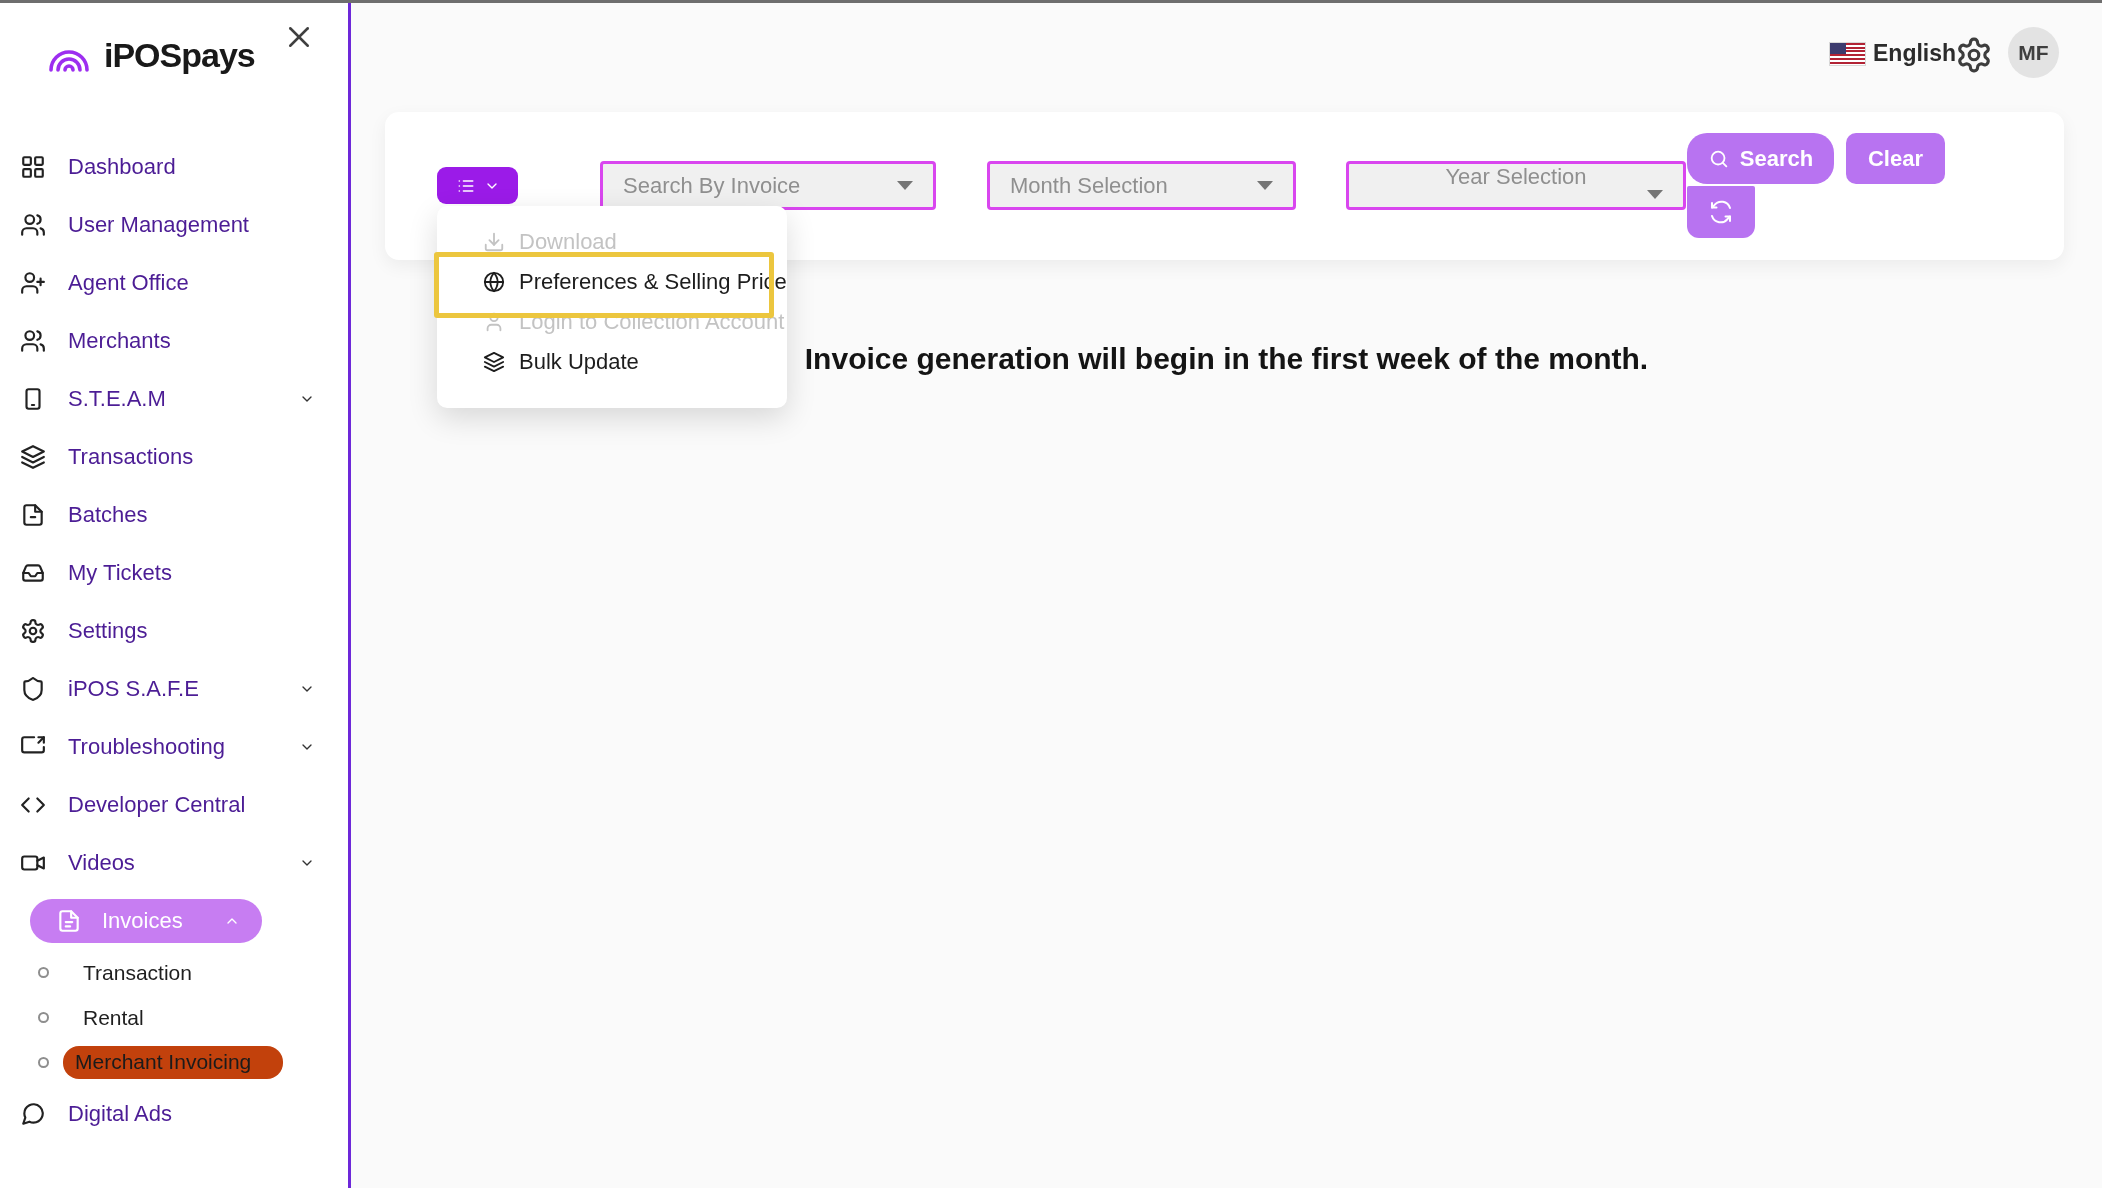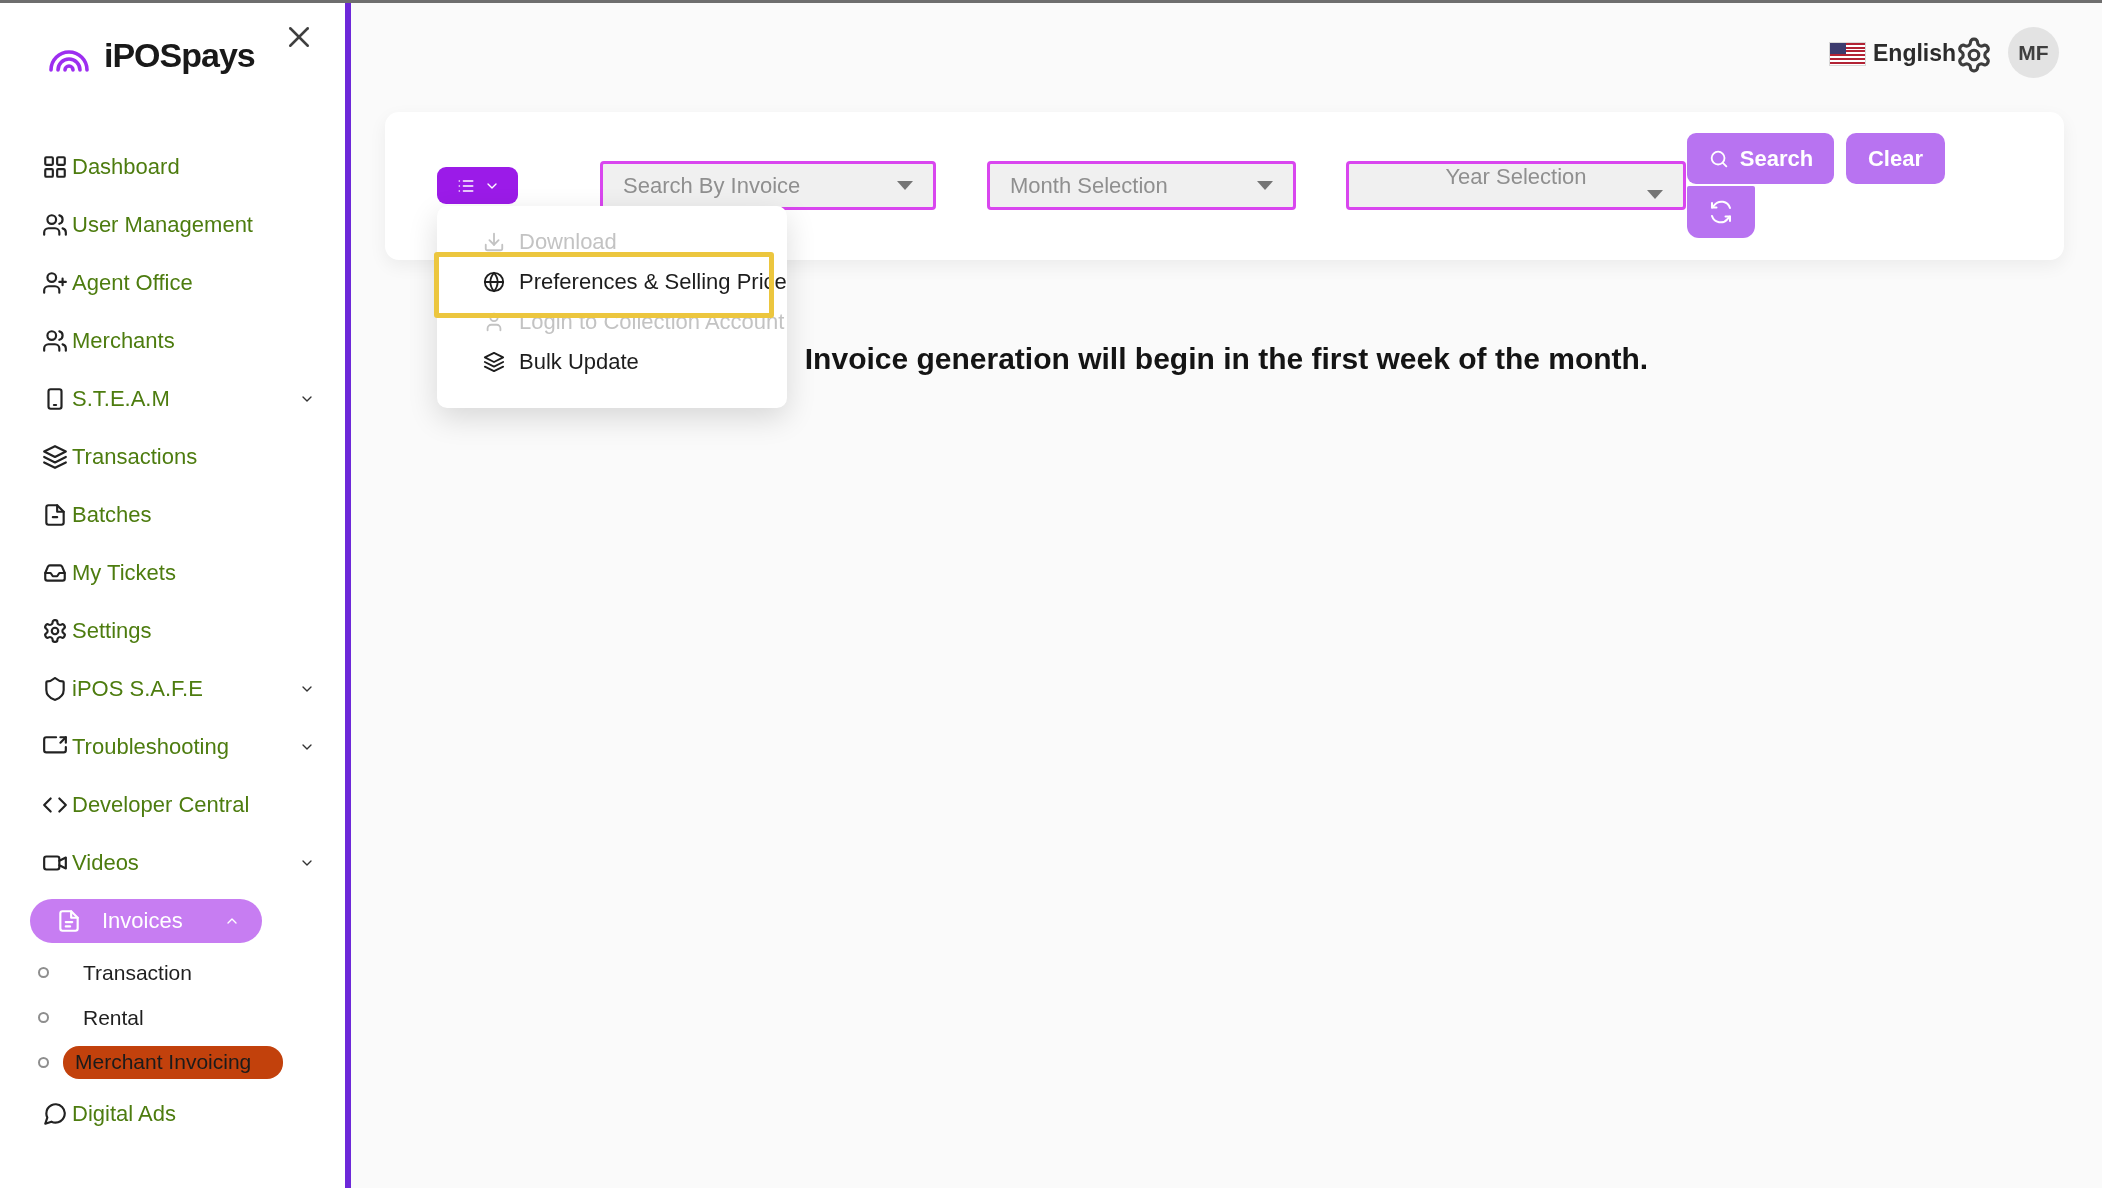--- a/index.html
+++ b/index.html
@@ -13,30 +13,30 @@
   }
   svg { display:block; }
   .ic { fill:none; stroke:currentColor; stroke-width:2; stroke-linecap:round; stroke-linejoin:round; }
 
   
   .topline { position:absolute; top:0; left:0; width:2102px; height:3px; background:#6e6e6e; z-index:60; }
 
   
   .sidebar {
     position:absolute; top:0; left:0; width:351px; height:1188px;
-    background:#ffffff; border-right:6px solid #6d28d9; z-index:10;
+    background:#ffffff; border-right:3px solid #6d28d9; z-index:10;
   }
   .logo-row { position:absolute; top:36px; left:44px; display:flex; align-items:center; gap:10px; }
   .logo-text { font-size:34px; font-weight:bold; color:#191919; letter-spacing:-1px; }
   .close-btn { position:absolute; top:22px; left:284px; width:30px; height:30px; color:#3f3f3f; cursor:pointer; }
 
   .nav { position:absolute; top:138px; left:0; width:351px; display:flex; flex-direction:column; }
   .nav-item {
     position:relative; height:58px; display:flex; align-items:center;
-    padding-left:42px; gap:4px; font-size:22px; color:#4d7c0f; cursor:pointer;
+    padding-left:20px; gap:22px; font-size:22px; color:#4c1d95; cursor:pointer;
   }
   .nav-item .nico { width:26px; height:26px; color:#222; flex:0 0 26px; }
   .nav-item .chev { position:absolute; right:36px; top:50%; margin-top:-8px; width:16px; height:16px; color:#333; }
   .nav-row-active { height:58px; display:flex; align-items:center; }
   .nav-item.active {
     margin-left:30px; width:232px; height:44px; background:#c77df2; border-radius:22px;
     color:#ffffff; padding-left:26px; gap:20px;
   }
   .nav-item.active .nico { color:#ffffff; }
   .nav-item.active .chev { right:22px; color:#ffffff; }
@@ -77,21 +77,21 @@
     display:flex; align-items:center; padding:0 20px; font-size:22px; color:#8f8f8f;margin-left:35px;
   }
   .select .caret { margin-left:auto; width:0; height:0;
     border-left:8px solid transparent; border-right:8px solid transparent; border-top:9px solid #757575; }
   .sel-invoice { left:565px; width:336px; }
   .sel-month   { left:952px; width:309px; }
   .sel-year    { left:1311px; width:340px;flex-direction:column; }
 
   .btn { position:absolute; z-index:2; background:#b873f1; color:#ffffff; font-weight:bold; font-size:22px;
     display:flex; align-items:center; justify-content:center; gap:10px; cursor:pointer; }
-  .btn-search { top:133px; left:1687px; width:147px; height:51px; border-radius:9px; }
+  .btn-search { top:133px; left:1687px; width:147px; height:51px; border-radius:20px; }
   .btn-clear  { top:133px; left:1846px; width:99px;  height:51px; border-radius:10px; }
   .btn-refresh{ top:186px; left:1687px; width:68px;  height:52px; border-radius:2px 2px 12px 12px; }
 
   
   .action-menu {
     position:absolute; top:206px; left:437px; width:350px; height:202px;
     background:#ffffff; border-radius:10px; box-shadow:0 10px 30px rgba(0,0,0,0.14);
     z-index:40; padding-top:16px;
   }
   .menu-item { position:relative; height:40px; display:flex; align-items:center; padding-left:46px; gap:14px;

